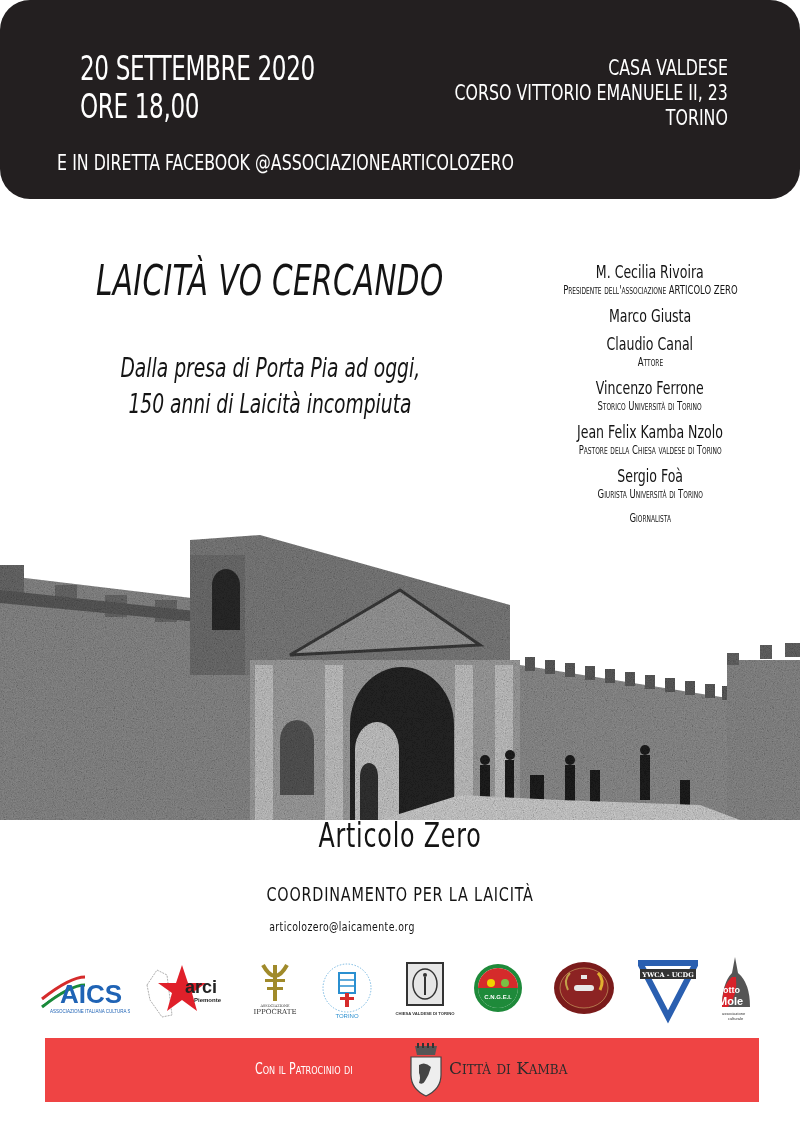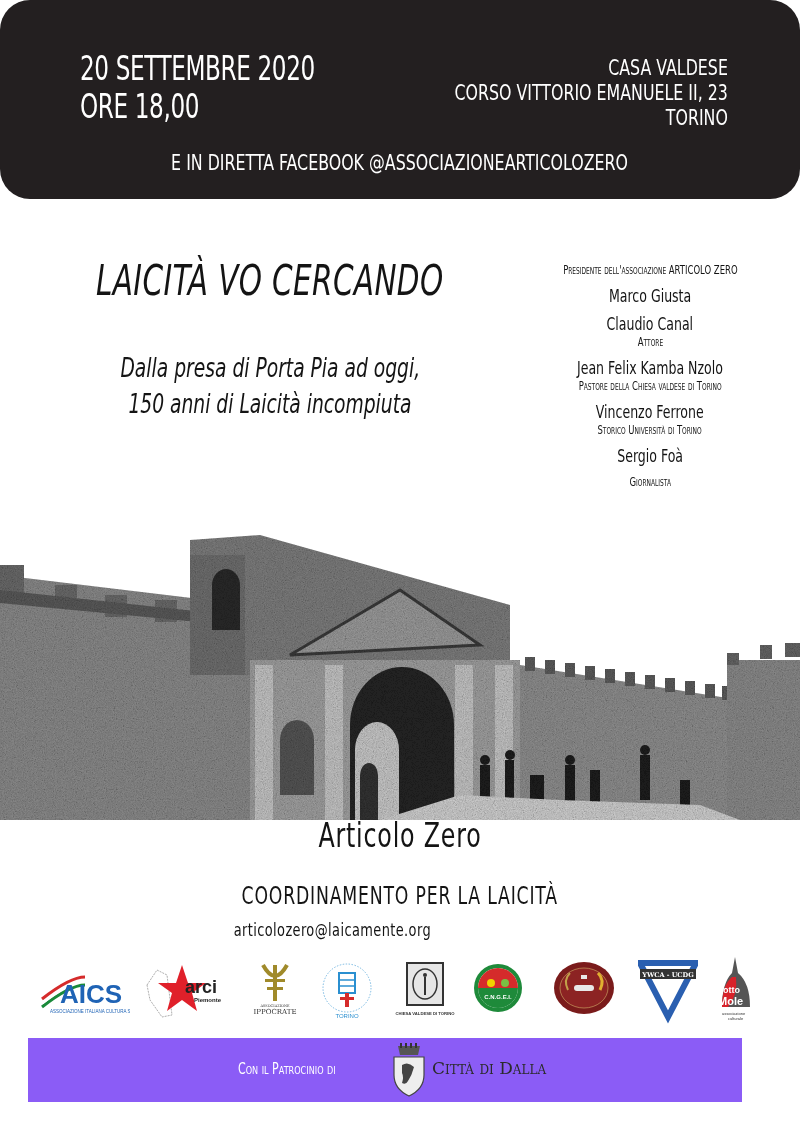--- a/index.html
+++ b/index.html
@@ -3,21 +3,21 @@
 <meta charset="utf-8">
 <style>
   * { margin: 0; padding: 0; box-sizing: border-box; }
   html, body { width: 800px; height: 1135px; background: #ffffff; overflow: hidden; }
   body { position: relative; font-family: "DejaVu Sans Condensed", "DejaVu Sans", sans-serif; color: #141414; }
 
   
   .header { position: absolute; left: 0; top: 0; width: 800px; height: 199px; background: #231f20; color: #fff; border-radius: 30px; }
   .header .date { position: absolute; left: 80px; top: 50px; font-size: 33px; line-height: 38px; letter-spacing: -0.5px; font-variant: small-caps; transform: scaleX(0.78); transform-origin: left top; white-space: nowrap; }
   .header .venue { position: absolute; right: 72px; top: 55px; text-align: right; font-size: 22px; line-height: 25px; white-space: nowrap; transform: scaleX(0.80); transform-origin: right top; }
-  .header .live { position: absolute; left: 0; width: 800px; top: 150px; text-align: center; font-size: 22px; white-space: nowrap; }
+  .header .live { position: absolute; left: 0; width: 800px; top: 150px; text-align: left; font-size: 22px; white-space: nowrap; }
   .header .live span { display: inline-block; transform: scaleX(0.80); }
 
   
   .title { position: absolute; left: 40px; width: 460px; top: 256px; text-align: center; font-size: 42px; letter-spacing: 0.5px; white-space: nowrap; font-style: italic; }
   .title span { display: inline-block; transform: scaleX(0.78); }
   .subtitle { position: absolute; left: 40px; width: 460px; top: 350px; text-align: center; font-size: 26px; line-height: 36px; white-space: nowrap; font-style: italic; }
   .subtitle div span { display: inline-block; transform: scaleX(0.80); }
 
   
   .speakers { position: absolute; left: 510px; width: 280px; top: 262px; text-align: center; }
@@ -26,29 +26,29 @@
   .speaker .role { font-size: 11.5px; line-height: 16px; white-space: nowrap; font-variant: small-caps; text-align: center; }
   .speaker .name span, .speaker .role span { display: inline-block; transform: scaleX(0.82); }
   .speaker .mod { font-size: 12px; font-variant: small-caps; }
 
   
   .photo { position: absolute; left: 0; top: 495px; width: 800px; height: 330px; }
 
   
   .org-name { position: absolute; left: 0; width: 800px; top: 816px; text-align: center; font-size: 33px; letter-spacing: 1px; white-space: nowrap; }
   .org-name span, .org-sub span, .org-email span { display: inline-block; transform: scaleX(0.80); }
-  .org-sub { position: absolute; left: 0; width: 800px; top: 882px; text-align: center; font-size: 24px; letter-spacing: 1px; white-space: nowrap; }
-  .org-email { position: absolute; left: 8px; width: 648px; top: 919px; text-align: center; font-size: 18px; letter-spacing: 0.5px; white-space: nowrap; }
+  .org-sub { position: absolute; left: 0; width: 800px; top: 882px; text-align: center; font-size: 20px; letter-spacing: 1px; white-space: nowrap; }
+  .org-email { position: absolute; left: 18px; width: 648px; top: 919px; text-align: center; font-size: 13px; letter-spacing: 0.5px; white-space: nowrap; }
 
   
   .logos { position: absolute; left: 30px; top: 955px; width: 750px; height: 70px; }
   .logo { position: absolute; top: 0; height: 70px; }
 
   
-  .patron { position: absolute; left: 28px; top: 1038px; width: 714px; height: 64px; background: #8b5cf6; }
+  .patron { position: absolute; left: 45px; top: 1038px; width: 714px; height: 64px; background: #ef4444; }
   .patron .lbl { position: absolute; left: 210px; top: 22px; color: #fff; font-size: 15px; white-space: nowrap; font-variant: small-caps; }
   .patron .lbl span { display: inline-block; transform: scaleX(0.82); transform-origin: left center; }
   .patron .crest { position: absolute; left: 362px; top: 5px; width: 38px; height: 55px; }
   .patron .city { position: absolute; left: 404px; top: 20px; color: #2b2b2b; font-family: "DejaVu Serif", serif; font-size: 17px; white-space: nowrap; font-variant: small-caps; }
 </style>
 </head>
 <body>
 
 <div class="header">
   <div class="date">
@@ -64,39 +64,41 @@
 </div>
 
 <div class="title"><span>LAICITÀ VO CERCANDO</span></div>
 <div class="subtitle">
   <div><span>Dalla presa di Porta Pia ad oggi,</span></div>
   <div><span>150 anni di Laicità incompiuta</span></div>
 </div>
 
 <div class="speakers">
   <div class="speaker">
+    <div class="name"><span>M. Cecilia Rivoira</span></div>
     <div class="role"><span>Presidente dell'associazione ARTICOLO ZERO</span></div>
   </div>
   <div class="speaker">
     <div class="name"><span>Marco Giusta</span></div>
   </div>
   <div class="speaker">
     <div class="name"><span>Claudio Canal</span></div>
     <div class="role"><span>Attore</span></div>
   </div>
   <div class="speaker">
+    <div class="name"><span>Vincenzo Ferrone</span></div>
+    <div class="role"><span>Storico Università di Torino</span></div>
+  </div>
+  <div class="speaker">
     <div class="name"><span>Jean Felix Kamba Nzolo</span></div>
     <div class="role"><span>Pastore della Chiesa valdese di Torino</span></div>
   </div>
   <div class="speaker">
-    <div class="name"><span>Vincenzo Ferrone</span></div>
-    <div class="role"><span>Storico Università di Torino</span></div>
-  </div>
-  <div class="speaker">
     <div class="name"><span>Sergio Foà</span></div>
+    <div class="role"><span>Giurista Università di Torino</span></div>
   </div>
   <div class="speaker">
     <div class="role"><span>Giornalista</span></div>
   </div>
 </div>
 
 <svg class="photo" viewBox="0 0 800 330" xmlns="http://www.w3.org/2000/svg">
   <defs>
     <filter id="grain" x="0" y="0" width="100%" height="100%">
       <feTurbulence type="fractalNoise" baseFrequency="0.9" numOctaves="2" seed="4" result="n"></feTurbulence>
@@ -262,14 +264,14 @@
     <path d="M8,3 h22 l-2,9 h-18z" fill="#555"></path>
     <g fill="#333">
         <rect x="10" y="0" width="2" height="5"></rect>
         <rect x="15" y="0" width="2" height="5"></rect>
         <rect x="20" y="0" width="2" height="5"></rect>
         <rect x="25" y="0" width="2" height="5"></rect>
       </g>
     <path d="M4,14 h30 v18 Q34,46 19,53 Q4,46 4,32z" fill="#eee" stroke="#444" stroke-width="1.2"></path>
     <path d="M12,22 q6,-4 12,2 q-2,8 -6,14 q-2,4 -6,2 q2,-6 0,-10z" fill="#444"></path>
   </svg>
-  <div class="city">Città di Dalla</div>
+  <div class="city">Città di Kamba</div>
 </div>
 
 </body></html>

